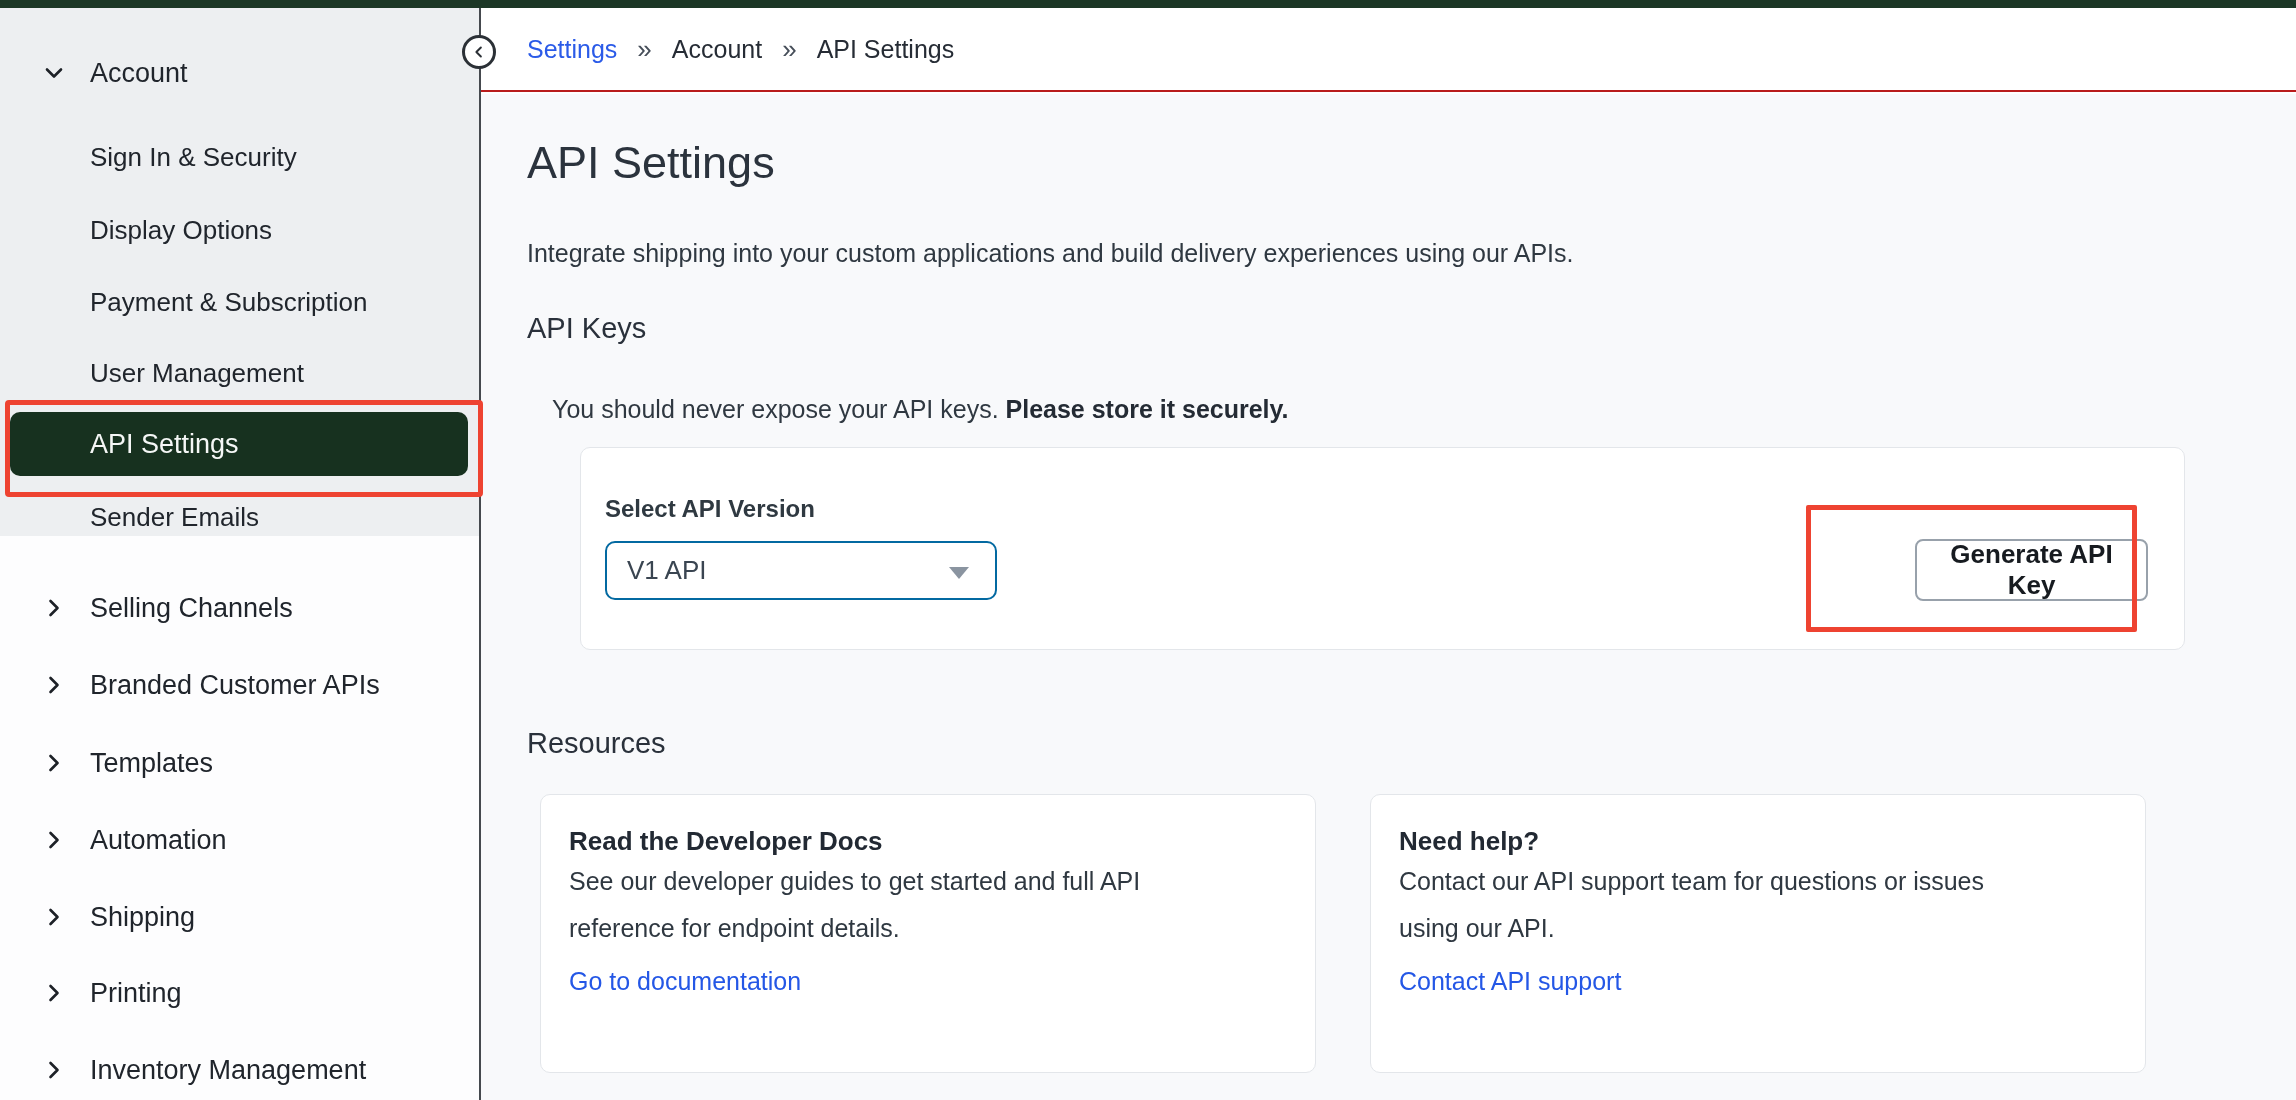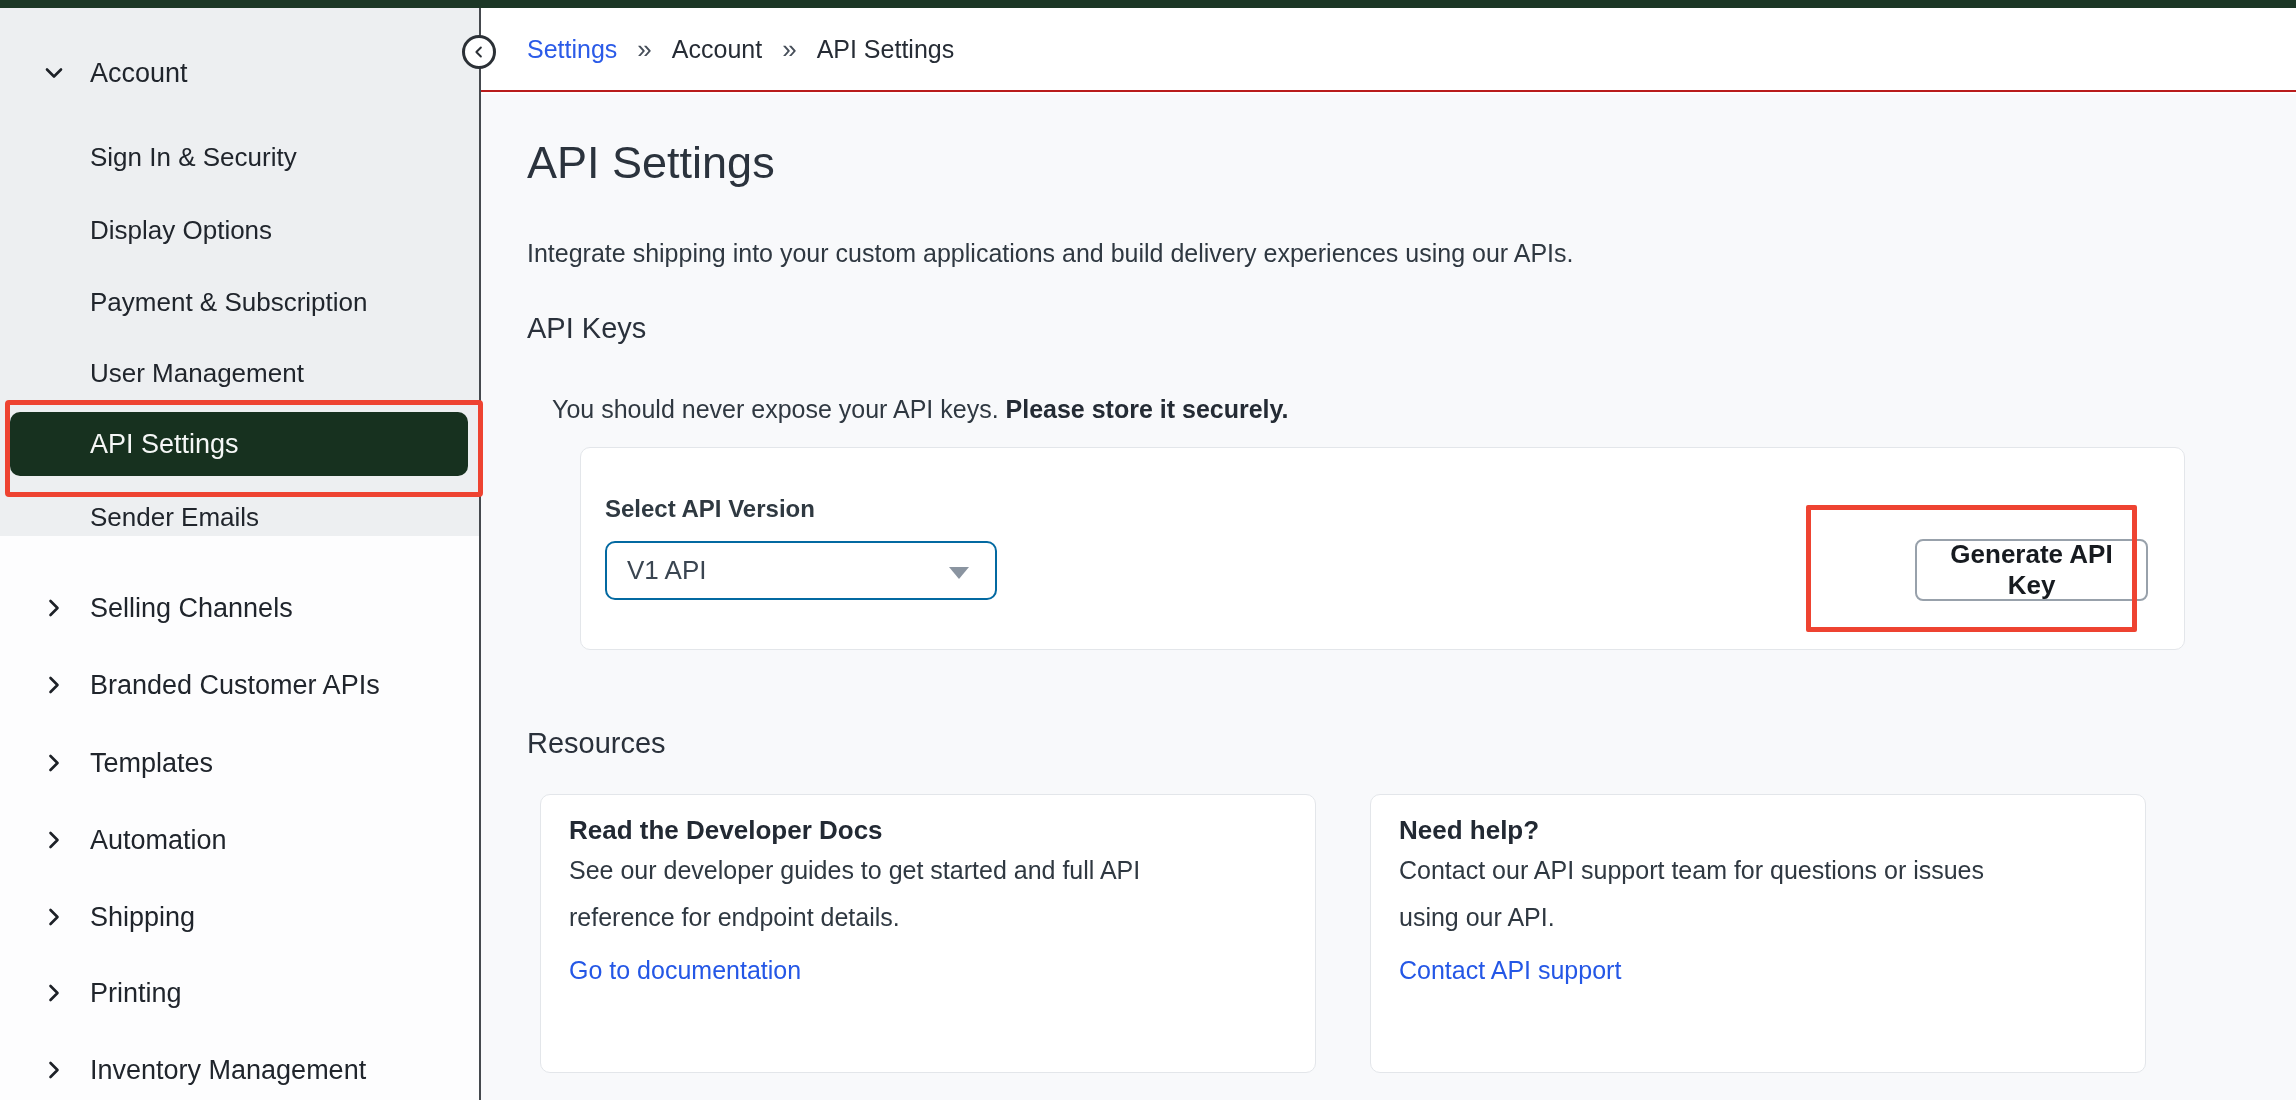--- a/index.html
+++ b/index.html
@@ -51,21 +51,21 @@
   .dropdown .val{margin-left:20px;font-size:26px;color:#3a4551;}
   .caret{position:absolute;right:26px;top:24px;width:0;height:0;
          border-left:10px solid transparent;border-right:10px solid transparent;
          border-top:12px solid #8a94a0;}
   .gen-btn{position:absolute;right:36px;top:91px;width:233px;height:62px;background:#ffffff;
            border:2px solid #98a1ab;border-radius:8px;box-sizing:border-box;
            font-size:26px;font-weight:700;color:#171b20;display:flex;align-items:center;
            justify-content:center;cursor:pointer;font-family:inherit;}
 
   .resources-h{left:527px;top:726px;}
-  .res-card{top:794px;width:776px;height:279px;padding:18px 28px;box-sizing:border-box;}
+  .res-card{top:794px;width:776px;height:279px;padding:29px 28px;box-sizing:border-box;}
   .res-card .h{font-size:26px;font-weight:700;color:#222933;line-height:34px;}
   .res-card .line{font-size:25px;color:#2f3841;line-height:47px;}
   .res-card .line:first-of-type{margin-top:14px;}
   .res-card .link{display:inline-block;margin-top:14px;font-size:25px;line-height:30px;color:#2457e6;cursor:pointer;}
   svg{display:block;}
 </style>
 </head>
 <body>
 
 <div class="page">

